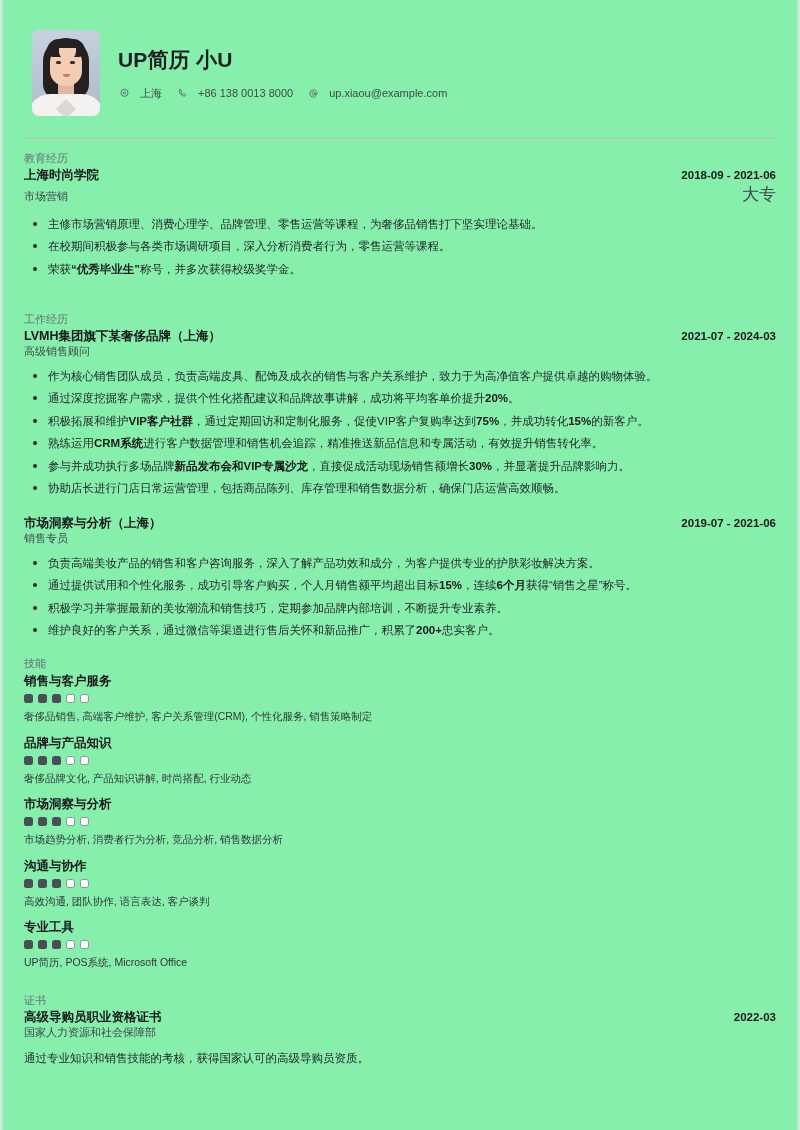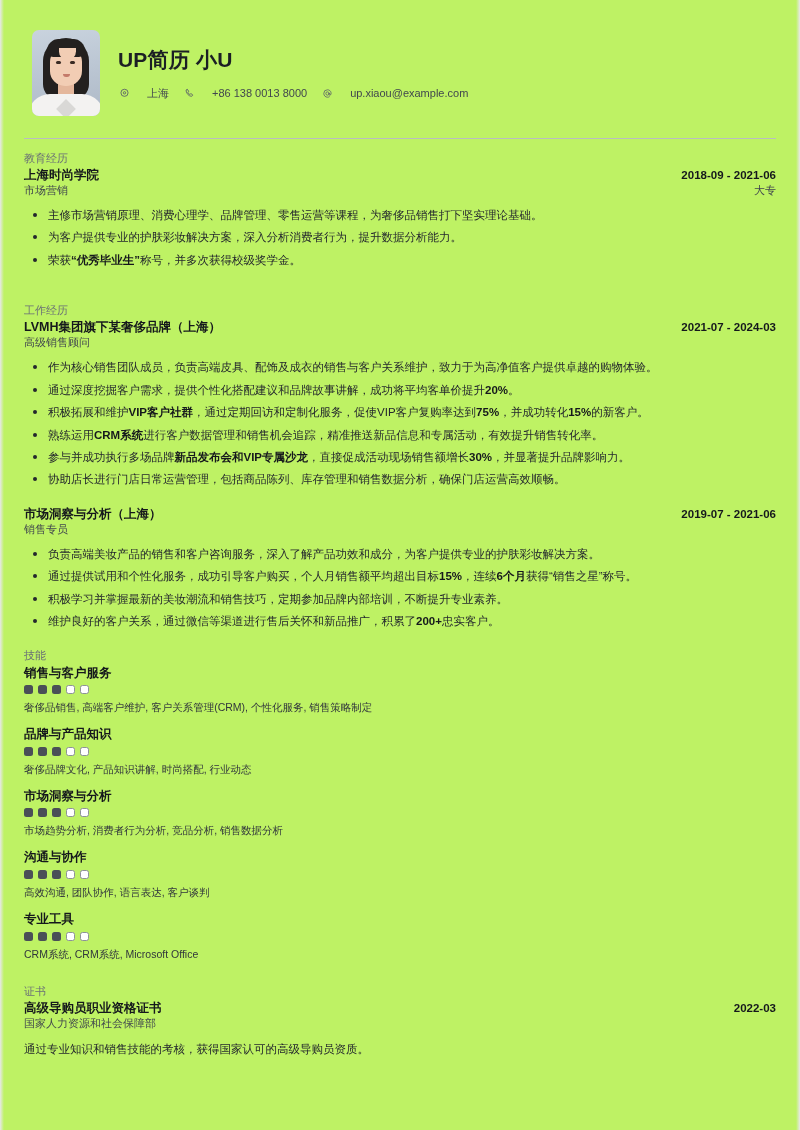--- a/index.html
+++ b/index.html
@@ -13,21 +13,21 @@
     overflow: hidden;
     font-family: "Liberation Sans", "DejaVu Sans", sans-serif;
     color: #22262b;
     -webkit-font-smoothing: antialiased;
   }
 
   .page {
     position: relative;
     width: 800px;
     height: 1130px;
-    background: #bef264;
+    background: #86efac;
     box-sizing: border-box;
     padding: 0 24px;
     overflow: hidden;
   }
   
   .page::before,
   .page::after {
     content: "";
     position: absolute;
     top: 0;
@@ -106,21 +106,21 @@
     display: flex;
     align-items: center;
     flex-wrap: wrap;
     gap: 4px 14px;
     font-size: 11px;
     color: #41474e;
   }
   .contact {
     display: inline-flex;
     align-items: center;
-    gap: 17px;
+    gap: 10px;
     white-space: nowrap;
   }
   .contact .gi {
     display: inline-flex;
     align-items: center;
     justify-content: center;
     width: 12px;
     height: 12px;
     color: #5b6168;
     font-size: 11px;
@@ -169,21 +169,21 @@
     justify-content: space-between;
     align-items: baseline;
     gap: 16px;
   }
   .entry-sub {
     font-size: 11px;
     color: #41474e;
     line-height: 1.45;
   }
   .entry-sub-right {
-    font-size: 11px;
+    font-size: 17px;
     color: #41474e;
     white-space: nowrap;
     line-height: 1.45;
     text-align: right;
   }
 
   ul.bullets {
     list-style: none;
     margin: 5px 0 0 0;
     padding: 0;
@@ -318,21 +318,21 @@
       <div class="entry-top">
         <span class="entry-title">上海时尚学院</span>
         <span class="entry-date">2018-09 - 2021-06</span>
       </div>
       <div class="entry-sub-row">
         <span class="entry-sub">市场营销</span>
         <span class="entry-sub-right">大专</span>
       </div>
       <ul class="bullets">
         <li>主修市场营销原理、消费心理学、品牌管理、零售运营等课程，为奢侈品销售打下坚实理论基础。</li>
-        <li>为客户提供专业的护肤彩妆解决方案，深入分析消费者行为，提升数据分析能力。</li>
+        <li>在校期间积极参与各类市场调研项目，深入分析消费者行为，零售运营等课程。</li>
         <li>荣获<b>“优秀毕业生”</b>称号，并多次获得校级奖学金。</li>
       </ul>
     </div>
   </div>
 
   <div class="gap-sm"></div>
 
 
   <div class="gap-md"></div>
 
@@ -427,21 +427,21 @@
         </div>
         <div class="skill">
           <div class="skill-name">专业工具</div>
           <div class="dots">
             <span class="dot on"></span>
             <span class="dot on"></span>
             <span class="dot on"></span>
             <span class="dot off"></span>
             <span class="dot off"></span>
           </div>
-          <div class="skill-tags">CRM系统, CRM系统, Microsoft Office</div>
+          <div class="skill-tags">UP简历, POS系统, Microsoft Office</div>
         </div>
       </div>
   </div>
 
   <div class="gap-sm"></div>
 
   <div class="section">
     <div class="section-label">证书</div>
 
     <div class="cert">

